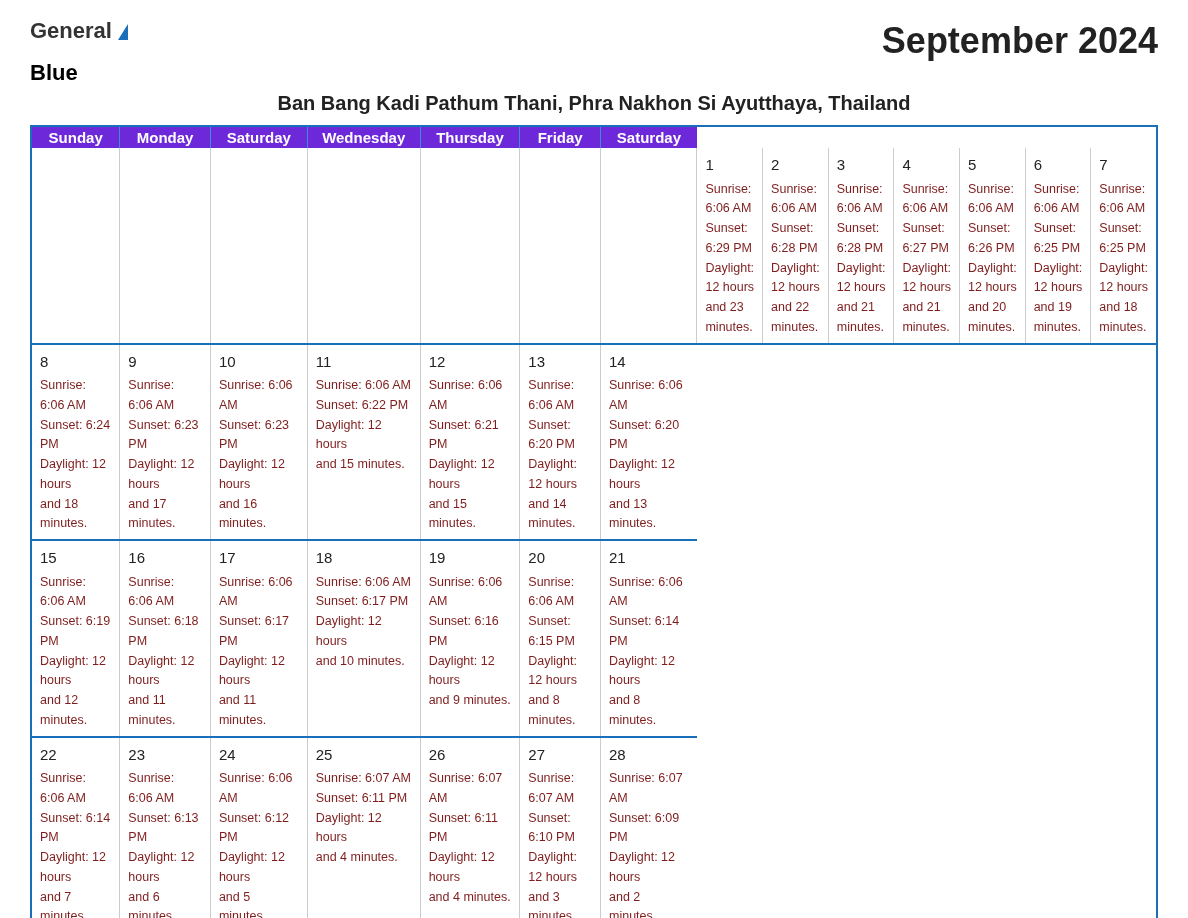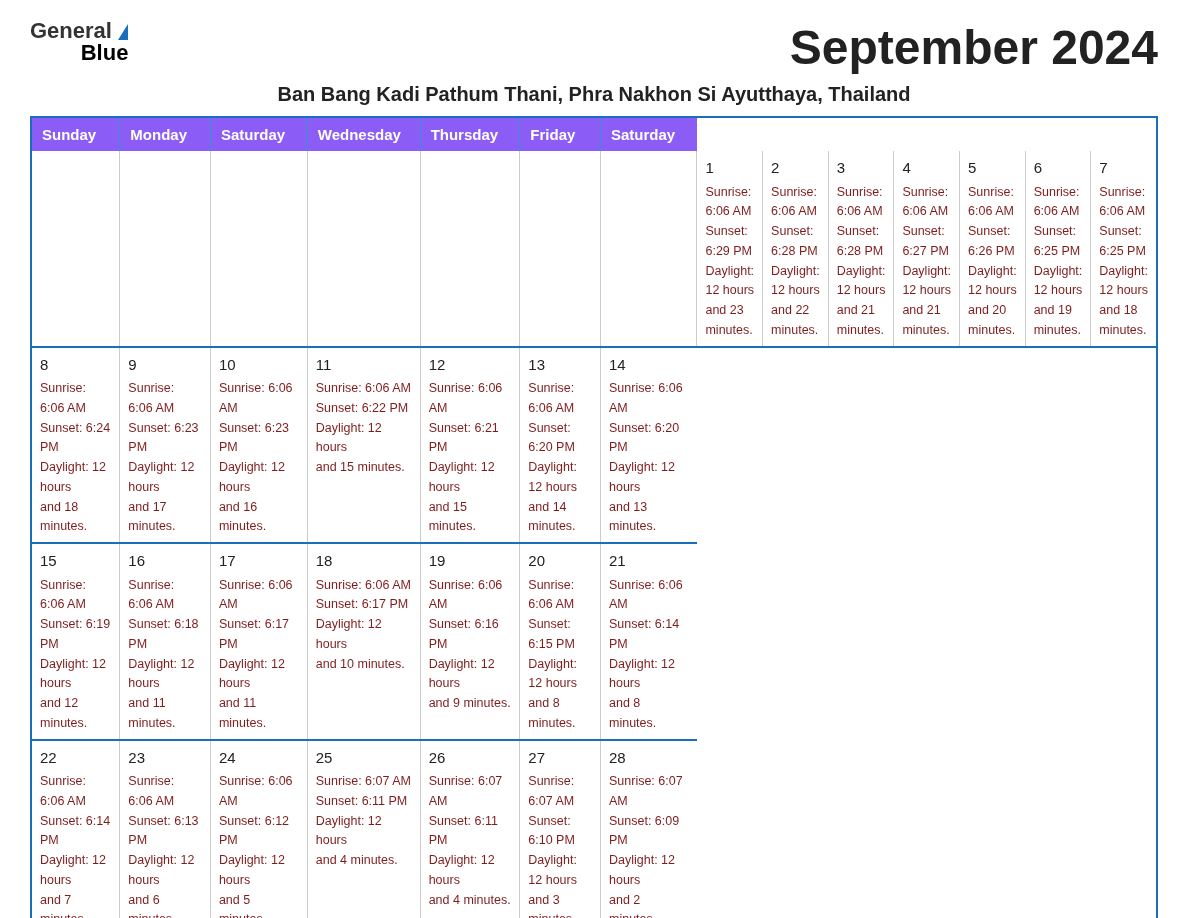--- a/index.html
+++ b/index.html
@@ -11,21 +11,22 @@
     }
     .header-row {
       display: flex;
       justify-content: space-between;
       align-items: flex-start;
       margin-bottom: 8px;
     }
     .logo {
       display: flex;
       flex-direction: column;
-      align-items: flex-end;
+      align-items: flex-start;
+      gap: 20px;
     }
     .logo-general {
       font-size: 22px;
       font-weight: bold;
       color: #333;
       line-height: 1;
     }
     .logo-blue {
       font-size: 22px;
       font-weight: bold;
@@ -36,43 +37,43 @@
       display: inline-block;
       width: 0;
       height: 0;
       border-left: 10px solid transparent;
       border-bottom: 16px solid #1a6fba;
       margin-left: 2px;
       vertical-align: middle;
       margin-top: -4px;
     }
     .month-title {
-      font-size: 48px;
+      font-size: 36px;
       font-weight: bold;
       color: #222;
       text-align: left;
     }
     .location-title {
       text-align: center;
       font-size: 20px;
       font-weight: bold;
       color: #222;
       margin-bottom: 10px;
     }
     .calendar-table {
       width: 100%;
       border-collapse: collapse;
       border: 2px solid #1a6fba;
     }
     .calendar-table th {
-      background-color: #8b5cf6;
+      background-color: #6d28d9;
       color: #fff;
       font-size: 15px;
-      padding: 8px 10px;
-      text-align: left;
+      padding: 2px 10px;
+      text-align: center;
       border-right: 1px solid #3a8fd4;
     }
     .calendar-table th:last-child {
       border-right: none;
       margin-top: 10px;
     }
     .calendar-table td {
       vertical-align: top;
       padding: 6px 8px;
       border-right: 1px solid #ccc;

